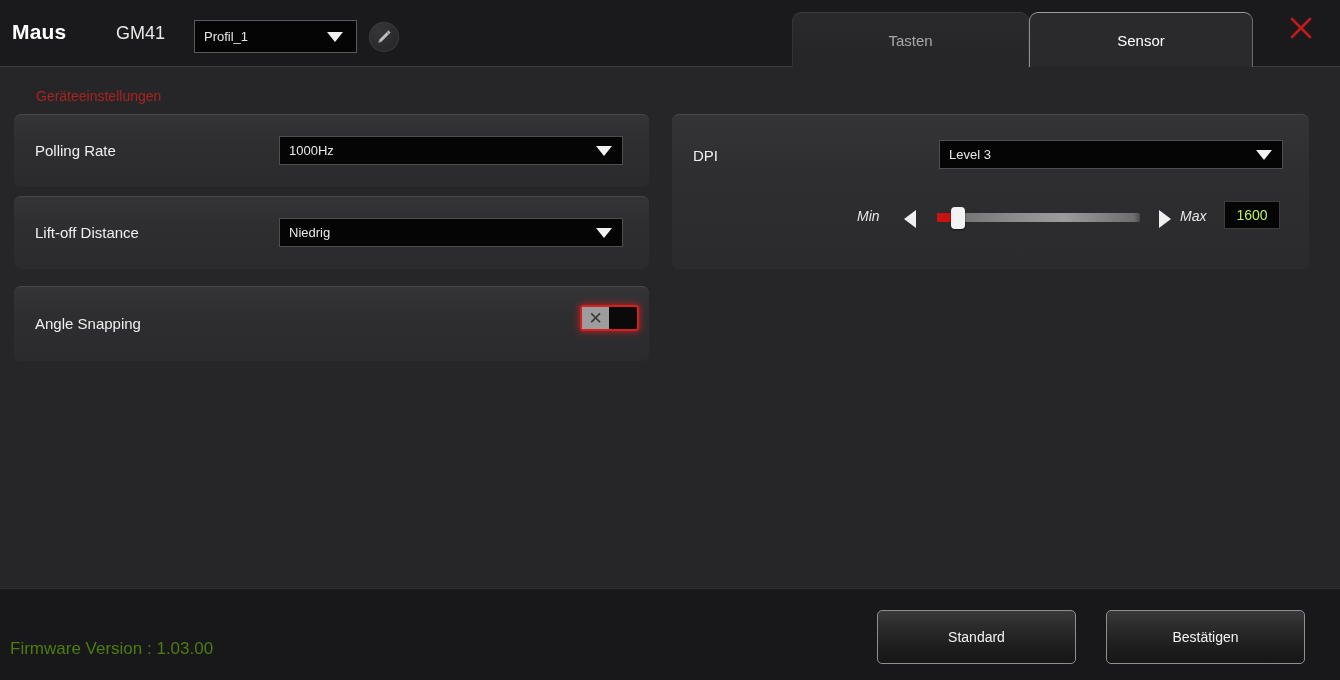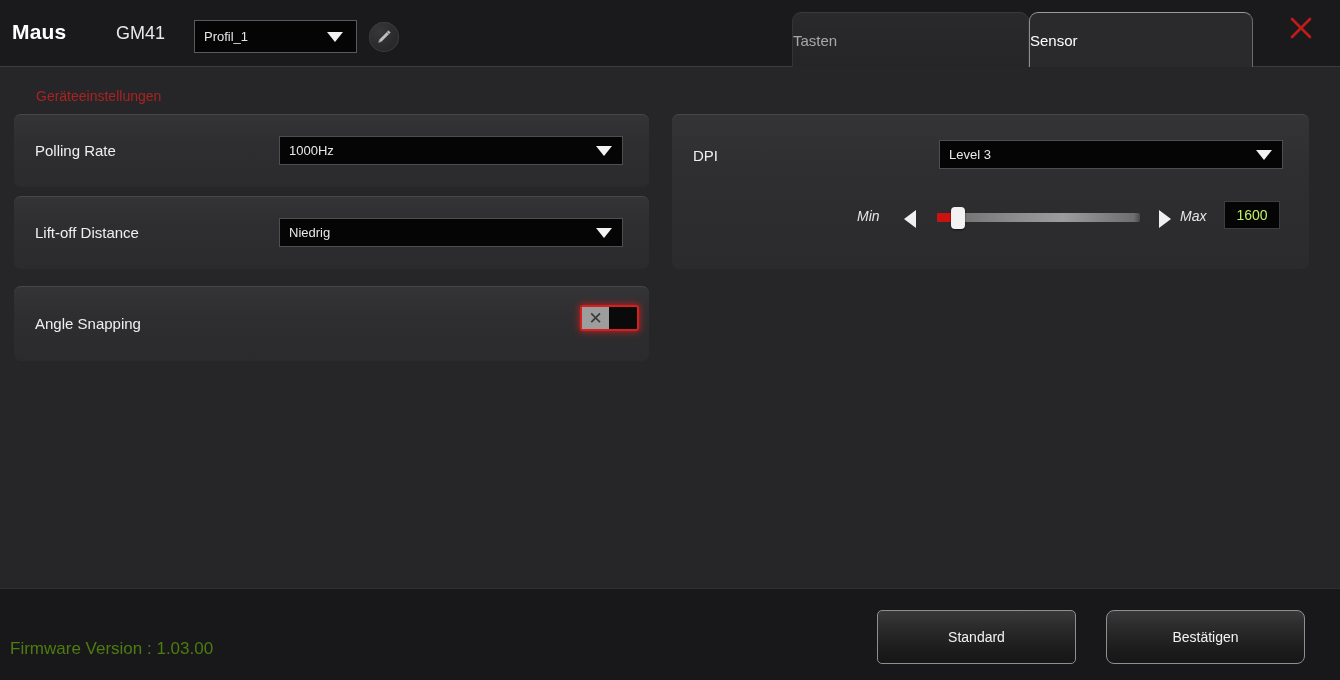--- a/index.html
+++ b/index.html
@@ -47,21 +47,21 @@
     background: radial-gradient(circle at 35% 30%, #37373a 0%, #2a2a2c 60%, #232325 100%);
     box-shadow: 0 0 0 1px #3b3b3e inset;
     display: flex; align-items: center; justify-content: center;
   }
   .edit-btn svg { display: block; }
 
   
   .tab {
     position: absolute; top: 12px; height: 56px;
     border-top-left-radius: 9px; border-top-right-radius: 9px;
-    display: flex; align-items: center; 
+    display: flex; align-items: center; justify-content: center;
     font-size: 15px;
   }
   .tab-inactive {
     left: 792px; width: 237px;
     background: linear-gradient(180deg, #2a2a2c 0%, #252527 100%);
     color: #a8a8a8;
     border-top: 1px solid #3a3a3c;
     border-left: 1px solid #343436;
     border-right: 1px solid #343436;
   }
@@ -188,21 +188,21 @@
     font-size: 17px; color: #4d7c0f;
   }
   .btn {
     position: absolute; top: 21px; width: 199px; height: 54px;
     border: 1px solid #8f8f91; border-radius: 5px;
     background: linear-gradient(180deg, #393939 0%, #2c2c2c 28%, #1d1d1d 70%, #161616 100%);
     color: #f2f2f2; font-size: 14px;
     display: flex; align-items: center; justify-content: center;
   }
   #btn-standard { left: 877px; }
-  #btn-confirm  { left: 1106px; border-radius: 8px; }
+  #btn-confirm  { left: 1106px; }
 </style>
 </head>
 <body>
 
 <div id="app">
 
   <div class="header">
     <div class="app-title">Maus</div>
     <div class="device-name">GM41</div>
 

